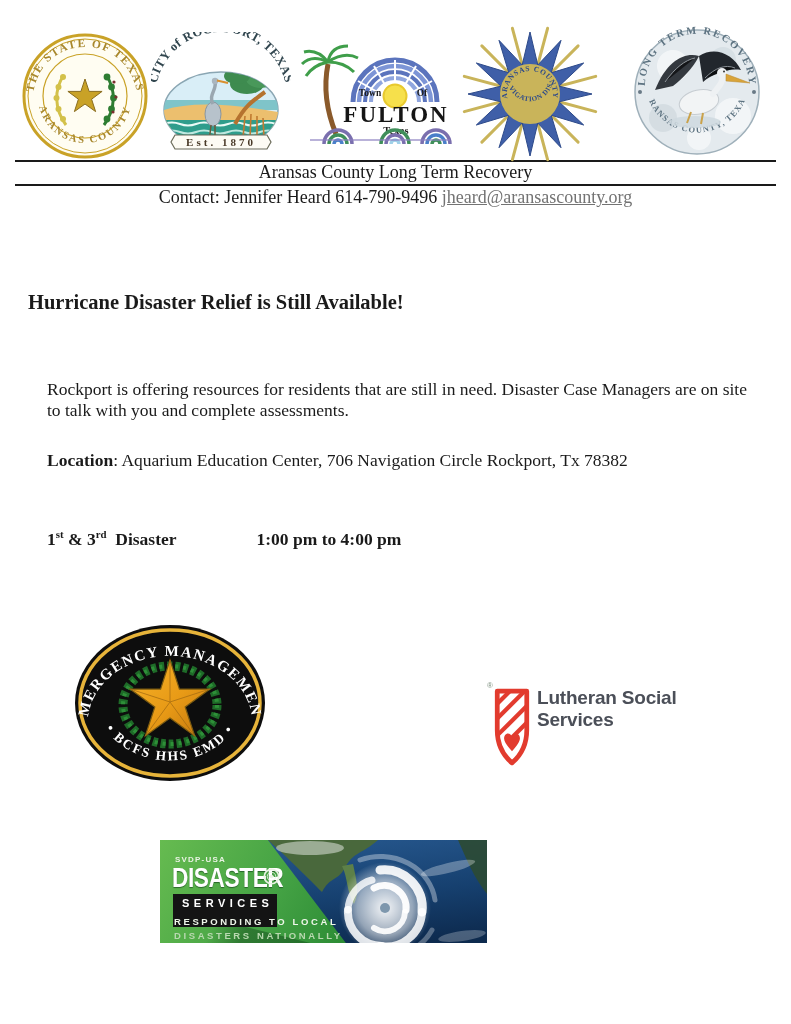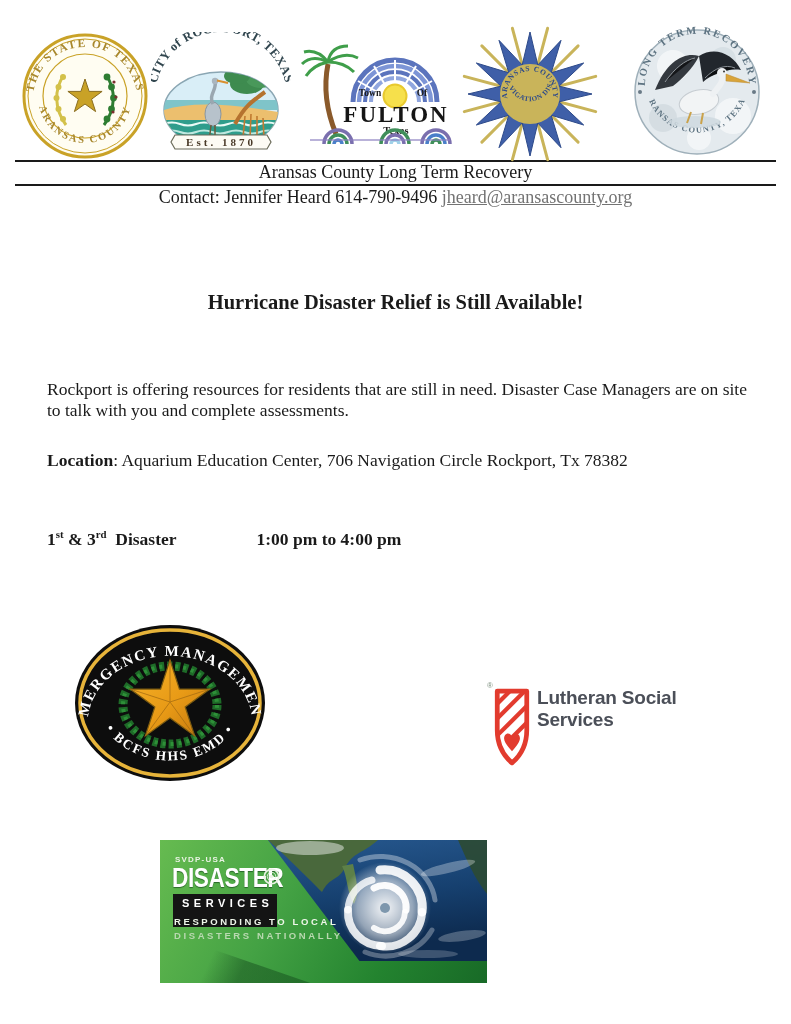--- a/index.html
+++ b/index.html
@@ -3,37 +3,37 @@
 <meta charset="utf-8">
 <style>
   html,body{margin:0;padding:0;background:#fff;}
   .page{position:relative;width:791px;height:1024px;background:#ffffff;overflow:hidden;
         font-family:"Liberation Serif",serif;color:#1a1a1a;}
   .logo{position:absolute;z-index:3;}
   .rule{position:absolute;left:15px;width:761px;height:2px;background:#1a1a1a;z-index:2;}
   .org-title{position:absolute;top:162px;left:0;right:0;text-align:center;font-size:18px;z-index:1;}
   .contact{position:absolute;top:187px;left:0;right:0;text-align:center;font-size:18px;}
   .contact a{color:#737373;text-decoration:underline;cursor:pointer;}
-  .headline{position:absolute;top:291px;left:0;right:0;text-align:center;font-size:20.5px;font-weight:bold;}
+  .headline{position:absolute;top:291px;left:0;right:0;text-align:left;font-size:20.5px;font-weight:bold;padding-left:28px;}
   .body-text{position:absolute;top:361px;left:47px;width:702px;font-size:17.5px;line-height:21px;}
   .location{position:absolute;top:450px;left:47px;font-size:17.5px;}
   .location b{font-weight:bold;}
   .schedule{position:absolute;top:529px;left:47px;font-size:17.5px;font-weight:bold;white-space:pre-wrap;}
   .schedule sup{font-size:62%;vertical-align:super;line-height:0;}
   .schedule .time{margin-left:80px;}
   svg text{font-family:"Liberation Serif",serif;}
   
   .lss{position:absolute;left:489px;top:684px;width:250px;height:84px;font-family:"Liberation Sans",sans-serif;}
   .lss .shield{position:absolute;left:4px;top:4px;}
   .lss .reg{position:absolute;left:-2px;top:-3px;font-size:8px;color:#7e9180;}
   .lss .words{position:absolute;left:48px;top:3px;color:#4b4f58;}
   .lss .l1{font-size:19px;font-weight:600;letter-spacing:-0.2px;}
   .lss .l2{font-size:31px;font-weight:600;letter-spacing:-0.5px;margin-top:1px;}
   
-  .svdp{position:absolute;left:160px;top:840px;width:327px;height:143px;overflow:hidden;
+  .svdp{position:absolute;left:160px;top:840px;width:327px;height:103px;overflow:hidden;
         background:linear-gradient(118deg,#66bb50 0%,#44a244 38%,#23832f 72%,#186a27 100%);
         font-family:"Liberation Sans",sans-serif;}
   .svdp .shade{position:absolute;left:0;bottom:0;width:46%;height:52%;
         background:linear-gradient(115deg,rgba(8,52,18,.0) 40%,rgba(8,52,18,.38) 60%);
         clip-path:polygon(0 30%,100% 100%,0 100%);}
   .svdp .sat{position:absolute;inset:0;clip-path:polygon(33% 0,100% 0,100% 100%,61% 100%);}
   .svdp .org{position:absolute;left:15px;top:15px;font-size:8px;font-weight:bold;letter-spacing:1.2px;color:#e9f3e3;}
   .svdp .big{position:absolute;left:12px;top:23px;font-size:27px;font-weight:800;color:#ffffff;
         letter-spacing:-0.5px;transform:scaleX(.84);transform-origin:left;text-shadow:0 1px 1px rgba(8,45,16,.55);}
   .svdp .emblem{position:absolute;left:103px;top:28px;width:17px;height:17px;}

